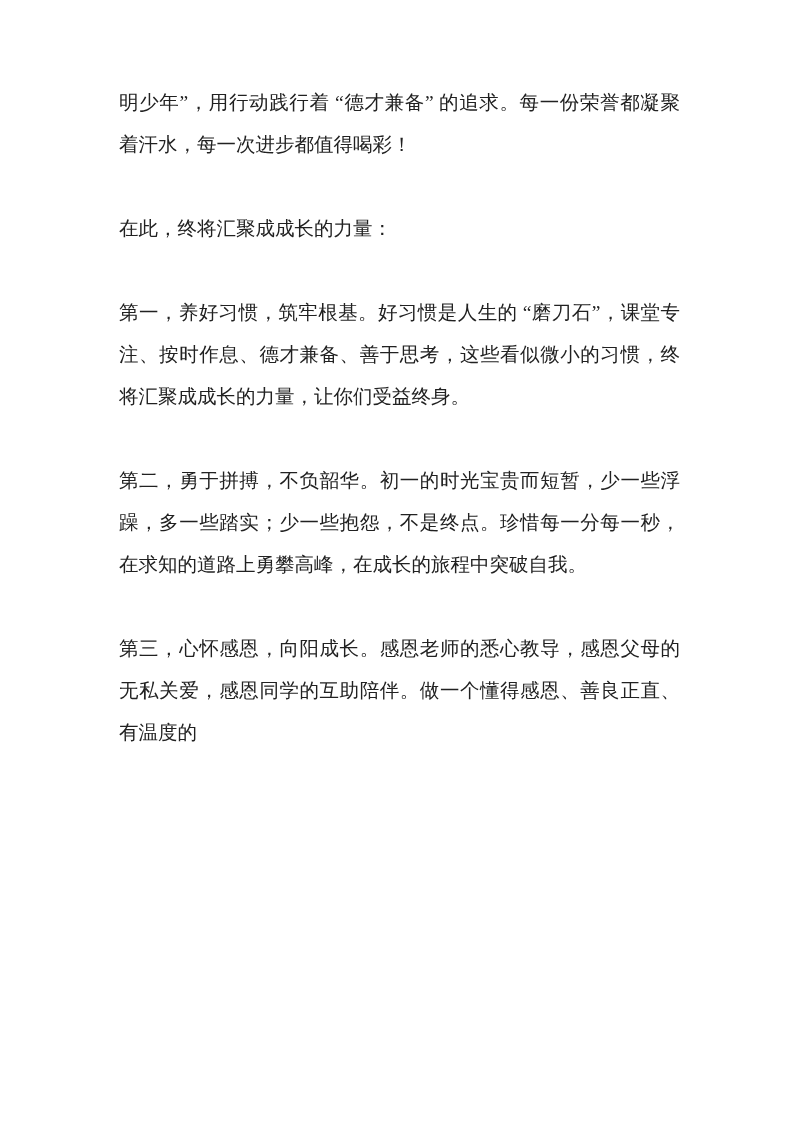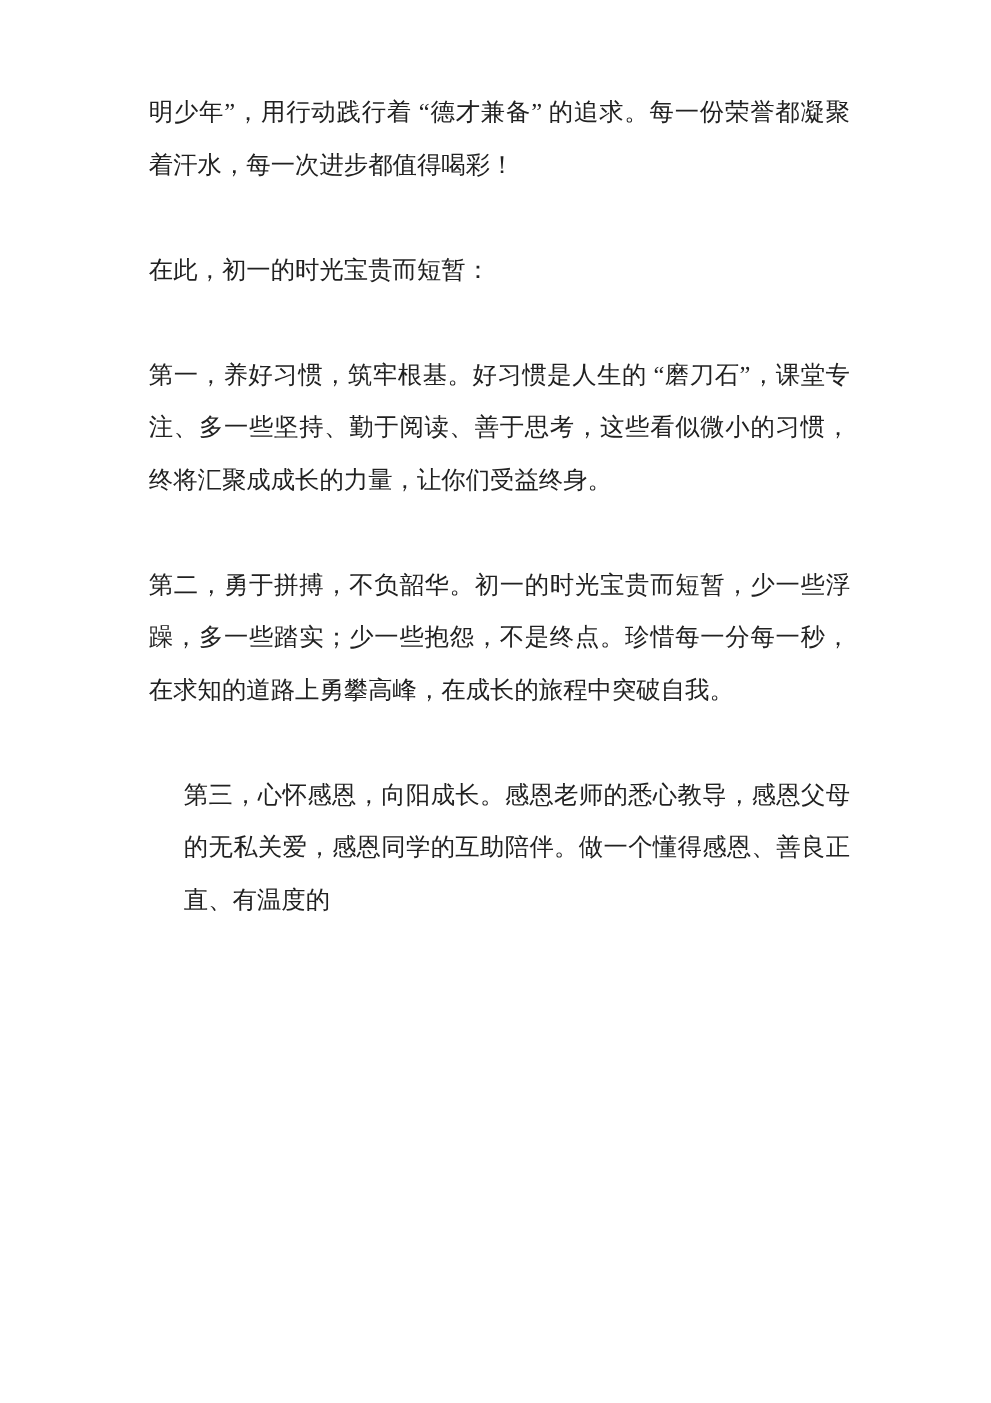--- a/index.html
+++ b/index.html
@@ -11,42 +11,41 @@
     position: relative;
     width: 793px;
     height: 1122px;
     background: #ffffff;
     overflow: hidden;
     font-family: "Liberation Serif", "DejaVu Serif", serif;
   }
   .content {
     position: absolute;
     left: 119px;
-    top: 70px;
+    top: 82px;
     width: 561px;
   }
   .content p {
     margin: 0 0 42px 0;
     font-size: 19.5px;
     line-height: 42px;
     letter-spacing: 0px;
     color: #212121;
     text-align: justify;
     text-justify: inter-ideograph;
     word-break: break-all;
   }
   .content p:last-child {
     margin-bottom: 0;
-    margin-left: 28px;
   }
 </style>
 </head>
 <body>
 
 <div class="page">
   <div class="content">
     <p>明少年”，用行动践行着 “德才兼备” 的追求。每一份荣誉都凝聚着汗水，每一次进步都值得喝彩！</p>
-    <p>在此，初一的时光宝贵而短暂：</p>
-    <p>第一，养好习惯，筑牢根基。好习惯是人生的 “磨刀石”，课堂专注、多一些坚持、勤于阅读、善于思考，这些看似微小的习惯，终将汇聚成成长的力量，让你们受益终身。</p>
+    <p>在此，终将汇聚成成长的力量：</p>
+    <p>第一，养好习惯，筑牢根基。好习惯是人生的 “磨刀石”，课堂专注、按时作息、德才兼备、善于思考，这些看似微小的习惯，终将汇聚成成长的力量，让你们受益终身。</p>
     <p>第二，勇于拼搏，不负韶华。初一的时光宝贵而短暂，少一些浮躁，多一些踏实；少一些抱怨，不是终点。珍惜每一分每一秒，在求知的道路上勇攀高峰，在成长的旅程中突破自我。</p>
     <p>第三，心怀感恩，向阳成长。感恩老师的悉心教导，感恩父母的无私关爱，感恩同学的互助陪伴。做一个懂得感恩、善良正直、有温度的</p>
   </div>
 </div>
 
 </body></html>

